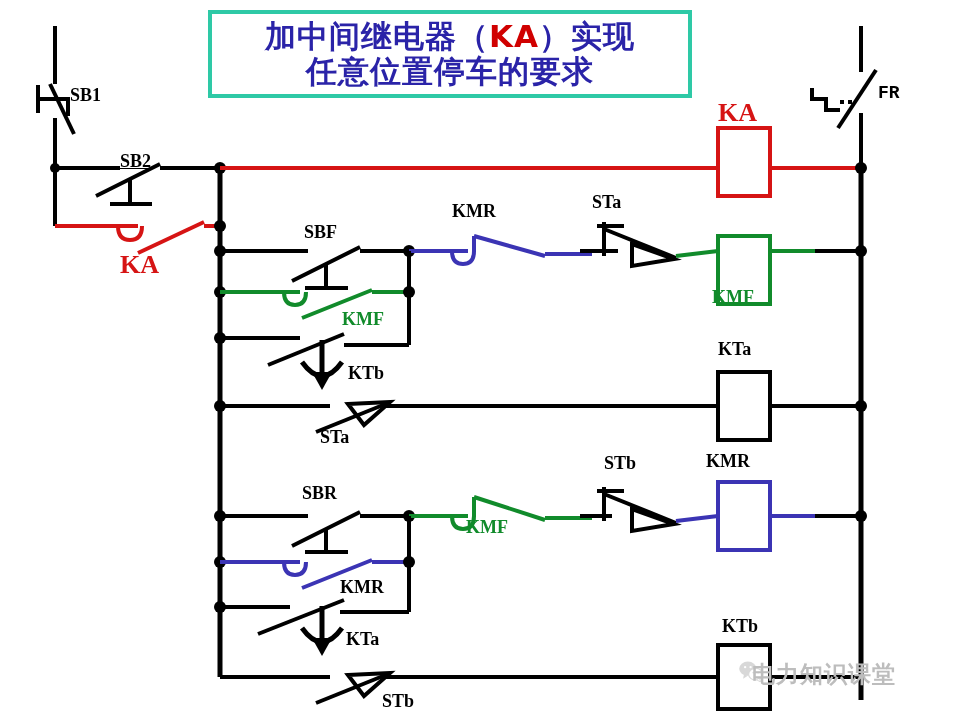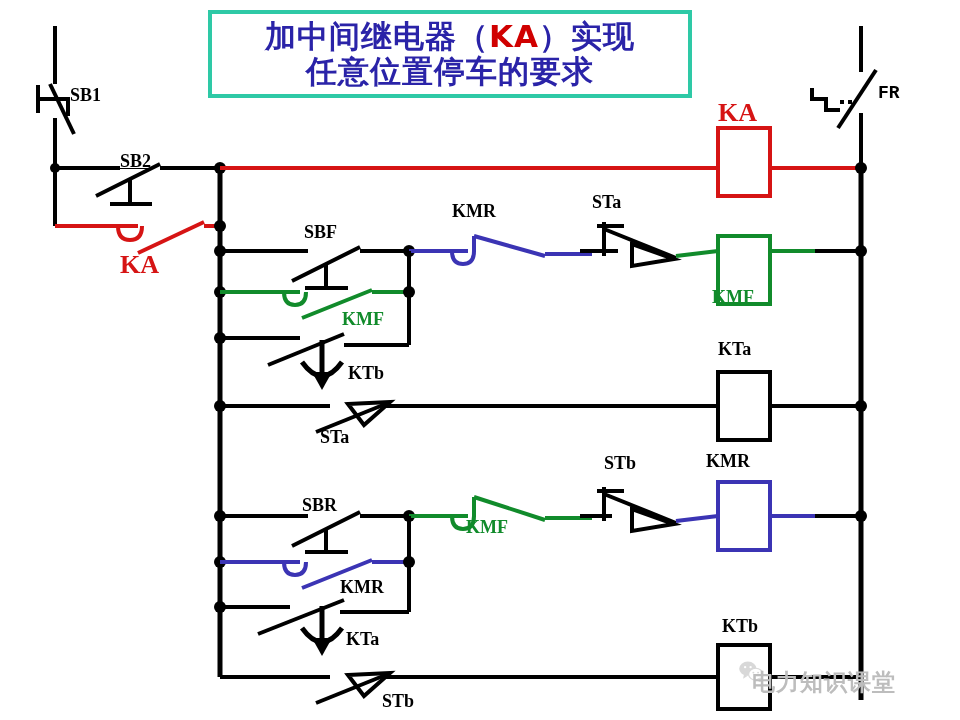--- a/index.html
+++ b/index.html
@@ -65,21 +65,20 @@
   .watermark {
     position: absolute;
     left: 752px;
     top: 659px;
     font-family: "DejaVu Sans", sans-serif;
     font-size: 23px;
     font-weight: 600;
     color: #bdbdbd;
     white-space: nowrap;
     letter-spacing: 1px;
-    margin-top: 8px;
   }
   .wm-logo {
     position: absolute;
     left: 738px;
     top: 660px;
     width: 26px;
     height: 22px;
     opacity: 0.38;
   }
 </style>
@@ -287,21 +286,21 @@
   <div class="lbl" style="left:304px; top:213px;margin-top:10px;">SBF</div>
   <div class="lbl green" style="left:342px; top:310px;">KMF</div>
   <div class="lbl" style="left:348px; top:364px;">KTb</div>
   <div class="lbl blue" style="left:452px; top:202px;">KMR</div>
   <div class="lbl" style="left:592px; top:193px;">STa</div>
   <div class="lbl green" style="left:712px; top:288px;">KMF</div>
 
   <div class="lbl" style="left:320px; top:428px;">STa</div>
   <div class="lbl" style="left:718px; top:340px;">KTa</div>
 
-  <div class="lbl" style="left:302px; top:484px;margin-top:12px;">SBR</div>
+  <div class="lbl" style="left:302px; top:484px;">SBR</div>
   <div class="lbl blue" style="left:340px; top:578px;">KMR</div>
   <div class="lbl" style="left:346px; top:630px;">KTa</div>
   <div class="lbl green" style="left:466px; top:518px;">KMF</div>
   <div class="lbl" style="left:604px; top:454px;">STb</div>
   <div class="lbl blue" style="left:706px; top:452px;">KMR</div>
 
   <div class="lbl" style="left:382px; top:692px;">STb</div>
   <div class="lbl" style="left:722px; top:617px;">KTb</div>
 
   <svg class="wm-logo" viewBox="0 0 32 28">

